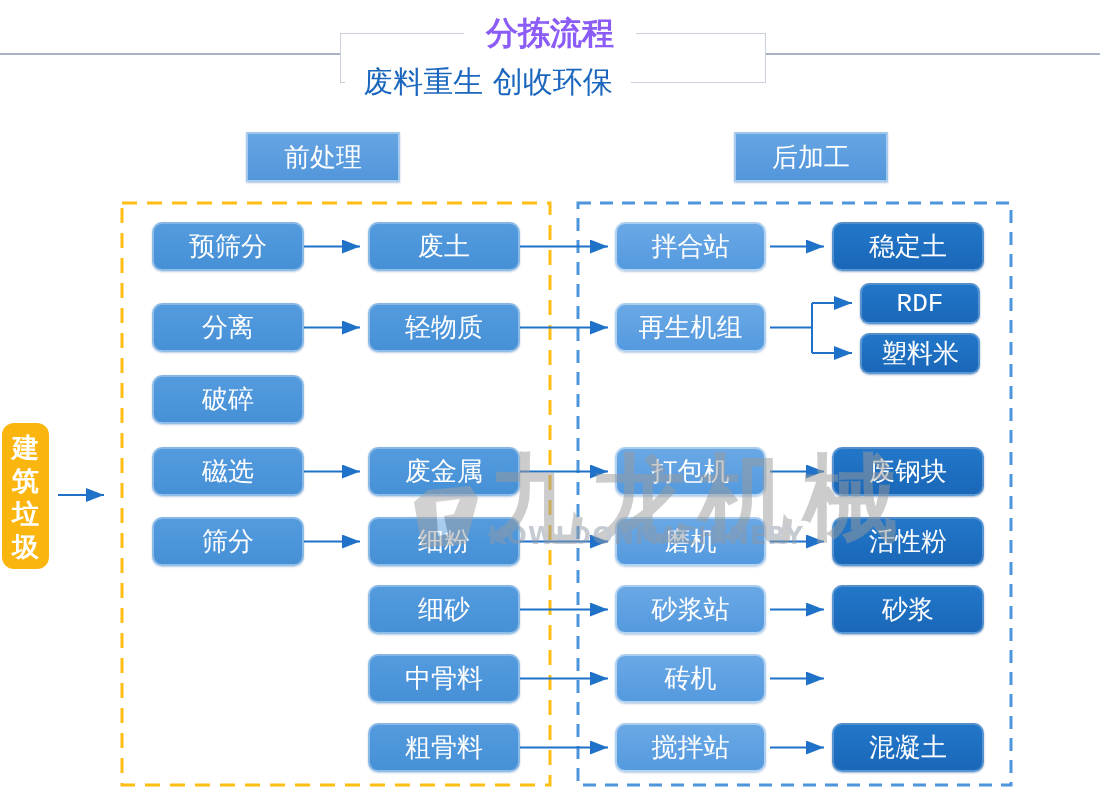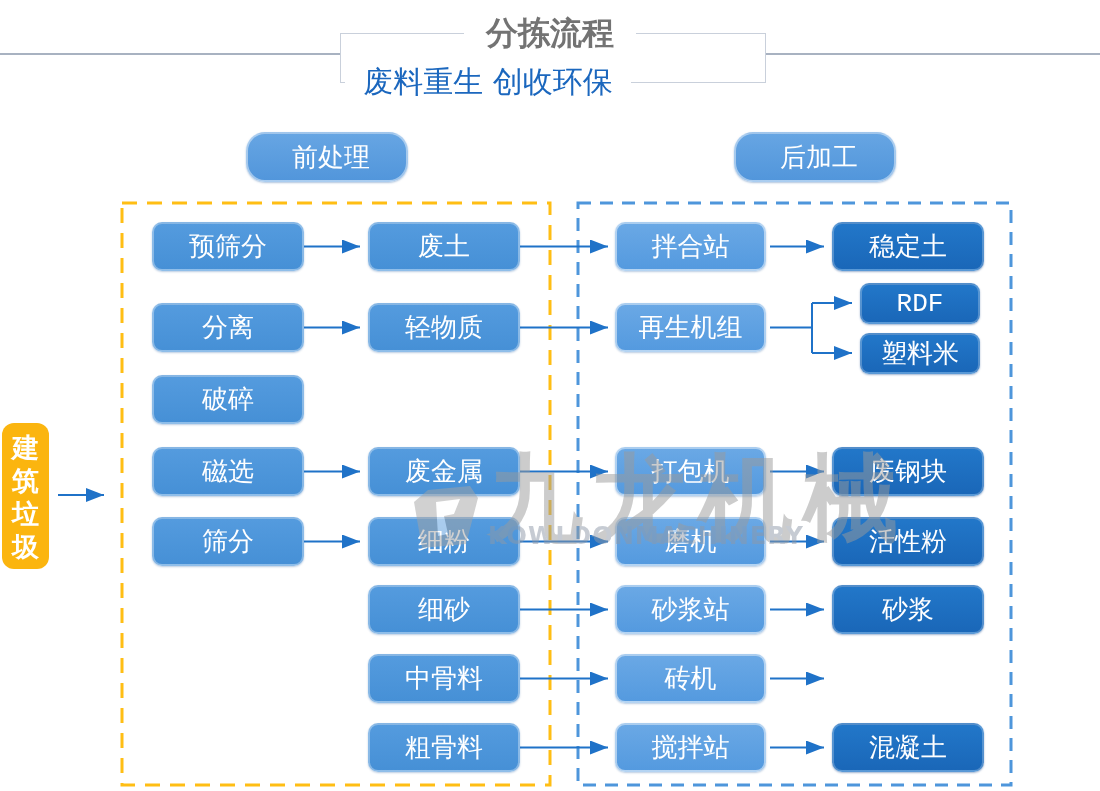--- a/index.html
+++ b/index.html
@@ -6,31 +6,31 @@
   body{width:1100px;height:791px;position:relative;overflow:hidden;
        font-family:"DejaVu Sans","Liberation Sans",sans-serif;}
   .stage{position:absolute;inset:0;}
 
   
   .hline{position:absolute;left:0;top:53px;width:1100px;height:2px;background:#A8B2C1;}
   .title-box{position:absolute;left:340px;top:33px;width:424px;height:48px;
              background:#fff;border:1px solid #C9D0DB;}
   .page-title{position:absolute;left:0;top:14px;width:1100px;text-align:center;z-index:3;}
   .page-title span{display:inline-block;background:#fff;padding:0 22px;
-                   font-size:32px;font-weight:bold;color:#737373;line-height:38px;}
+                   font-size:32px;font-weight:bold;color:#8b5cf6;line-height:38px;}
   .page-subtitle{position:absolute;left:0;top:63px;width:976px;text-align:center;z-index:3;}
   .page-subtitle span{display:inline-block;background:#fff;padding:0 18px;
                       font-size:30px;font-weight:500;color:#1B67BE;line-height:38px;}
 
   
-  .section-btn{position:absolute;top:132px;width:150px;height:46px;border-radius:19px;
+  .section-btn{position:absolute;top:132px;width:150px;height:46px;border-radius:1px;
                background:linear-gradient(180deg,#66A5E3,#5296DB);
                border:2px solid rgba(255,255,255,0.45);
                box-shadow:0 1px 2px rgba(30,90,160,0.35);
-               color:#fff;font-size:26px;display:flex;align-items:center;justify-content:center;padding-left:8px;}
+               color:#fff;font-size:26px;display:flex;align-items:center;justify-content:center;}
   .btn-pre{left:246px;}
   .btn-post{left:734px;}
 
   
   .source{position:absolute;left:2px;top:423px;width:47px;height:138px;border-radius:12px;
           background:#FBB50F;color:#fff;font-size:27px;font-weight:bold;line-height:33px;
           text-align:center;word-break:break-all;padding-top:8px;}
 
   
   .node{position:absolute;height:49px;border-radius:10px;color:#fff;font-size:26px;

